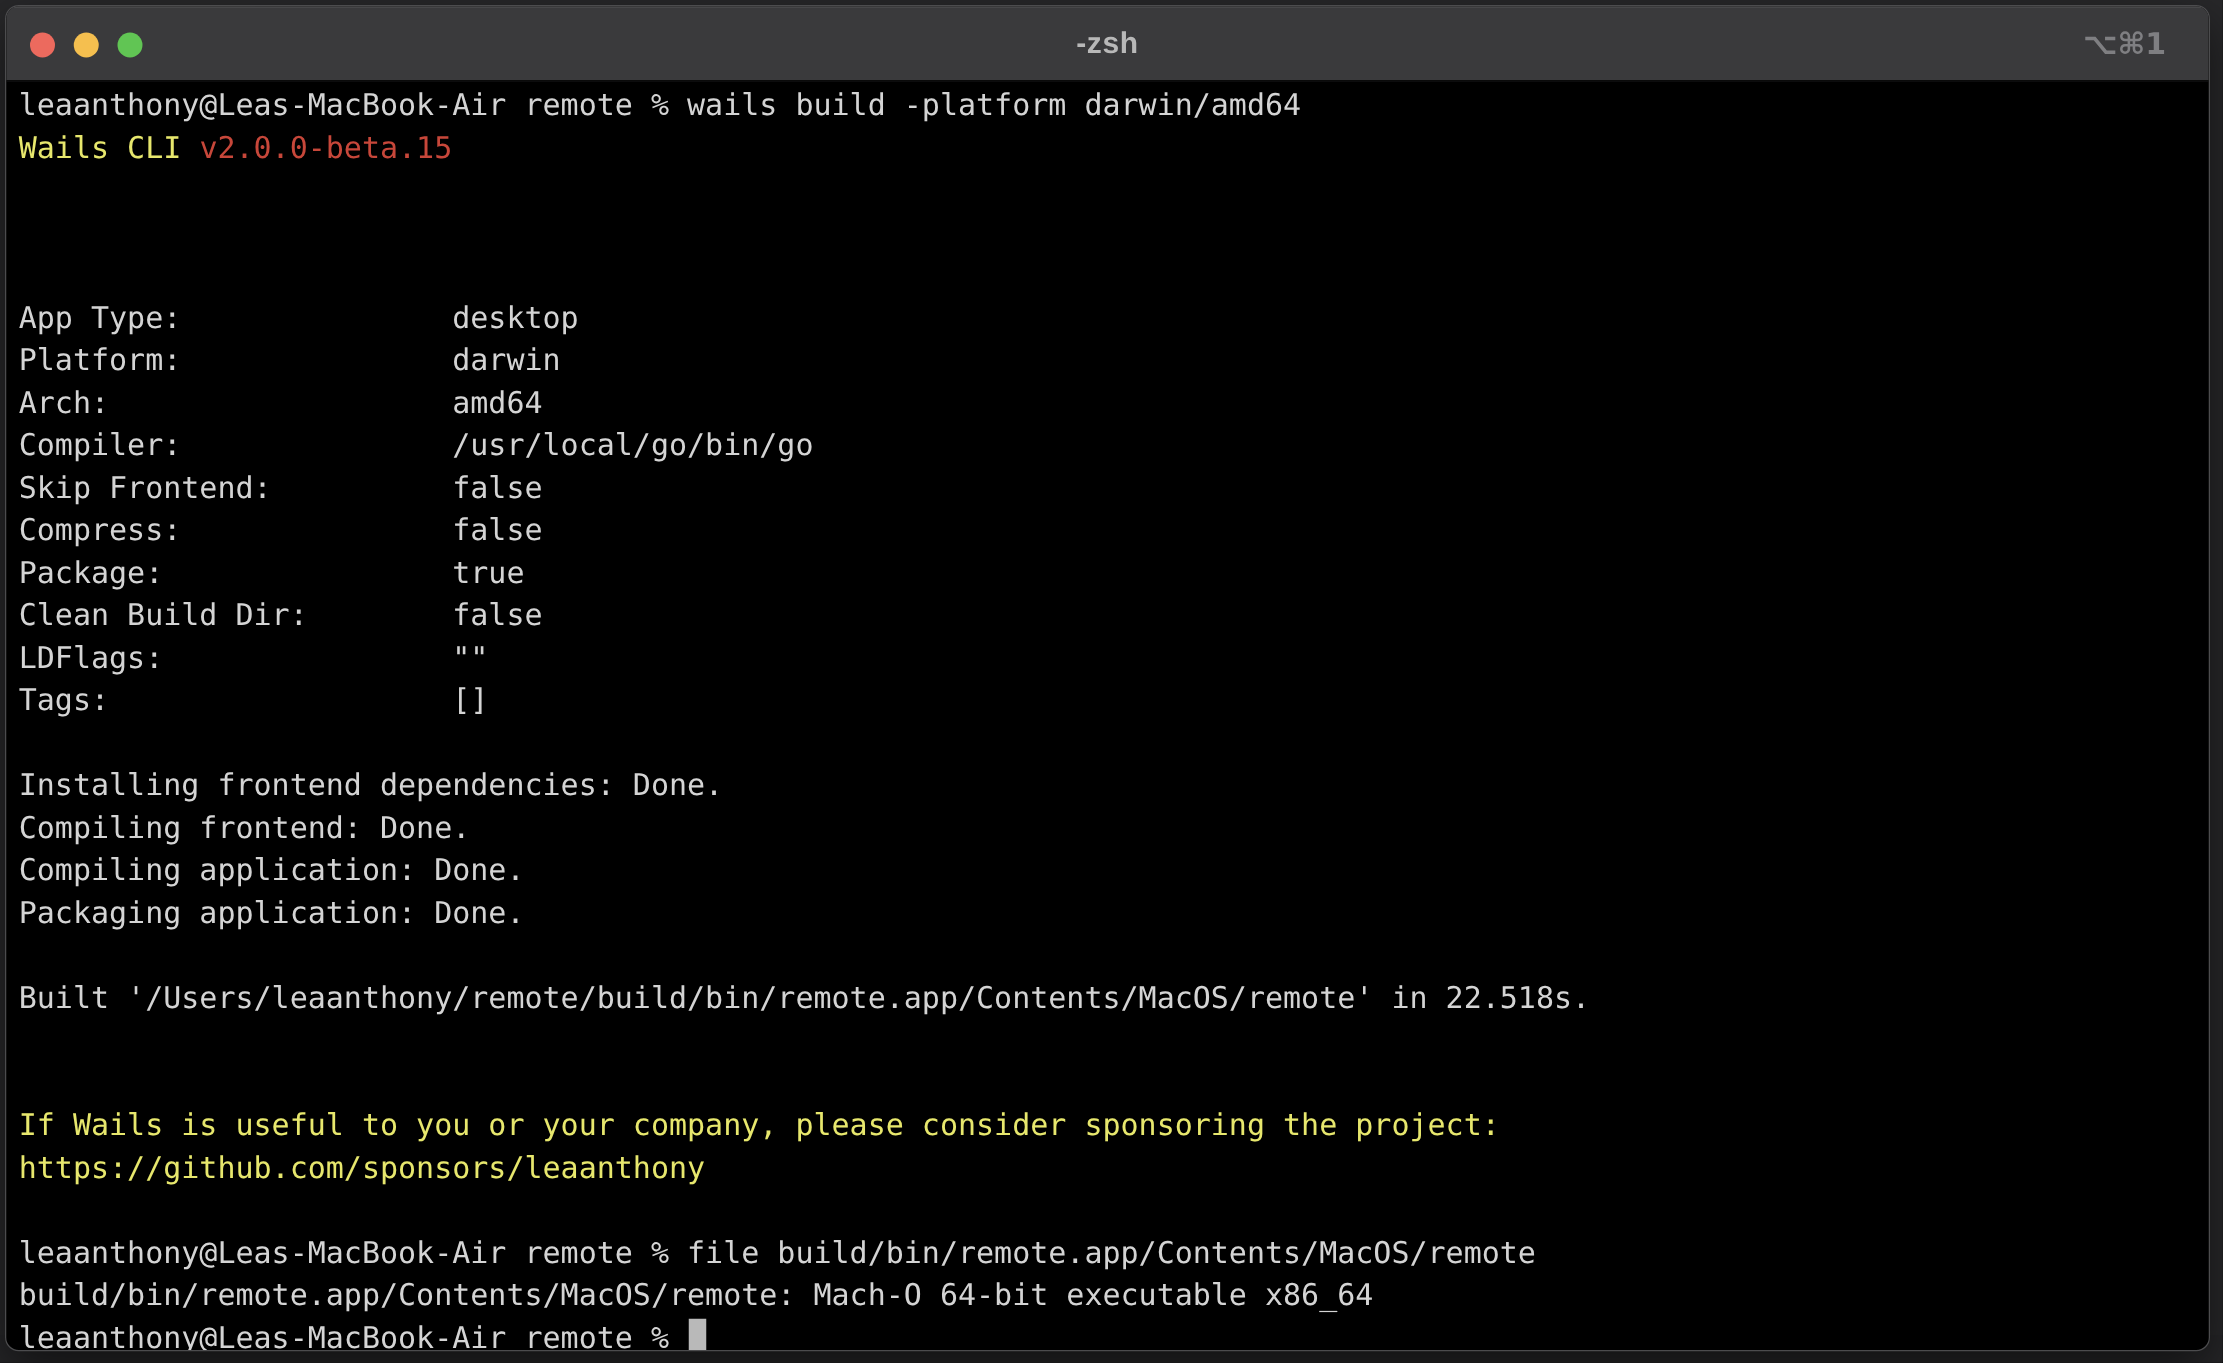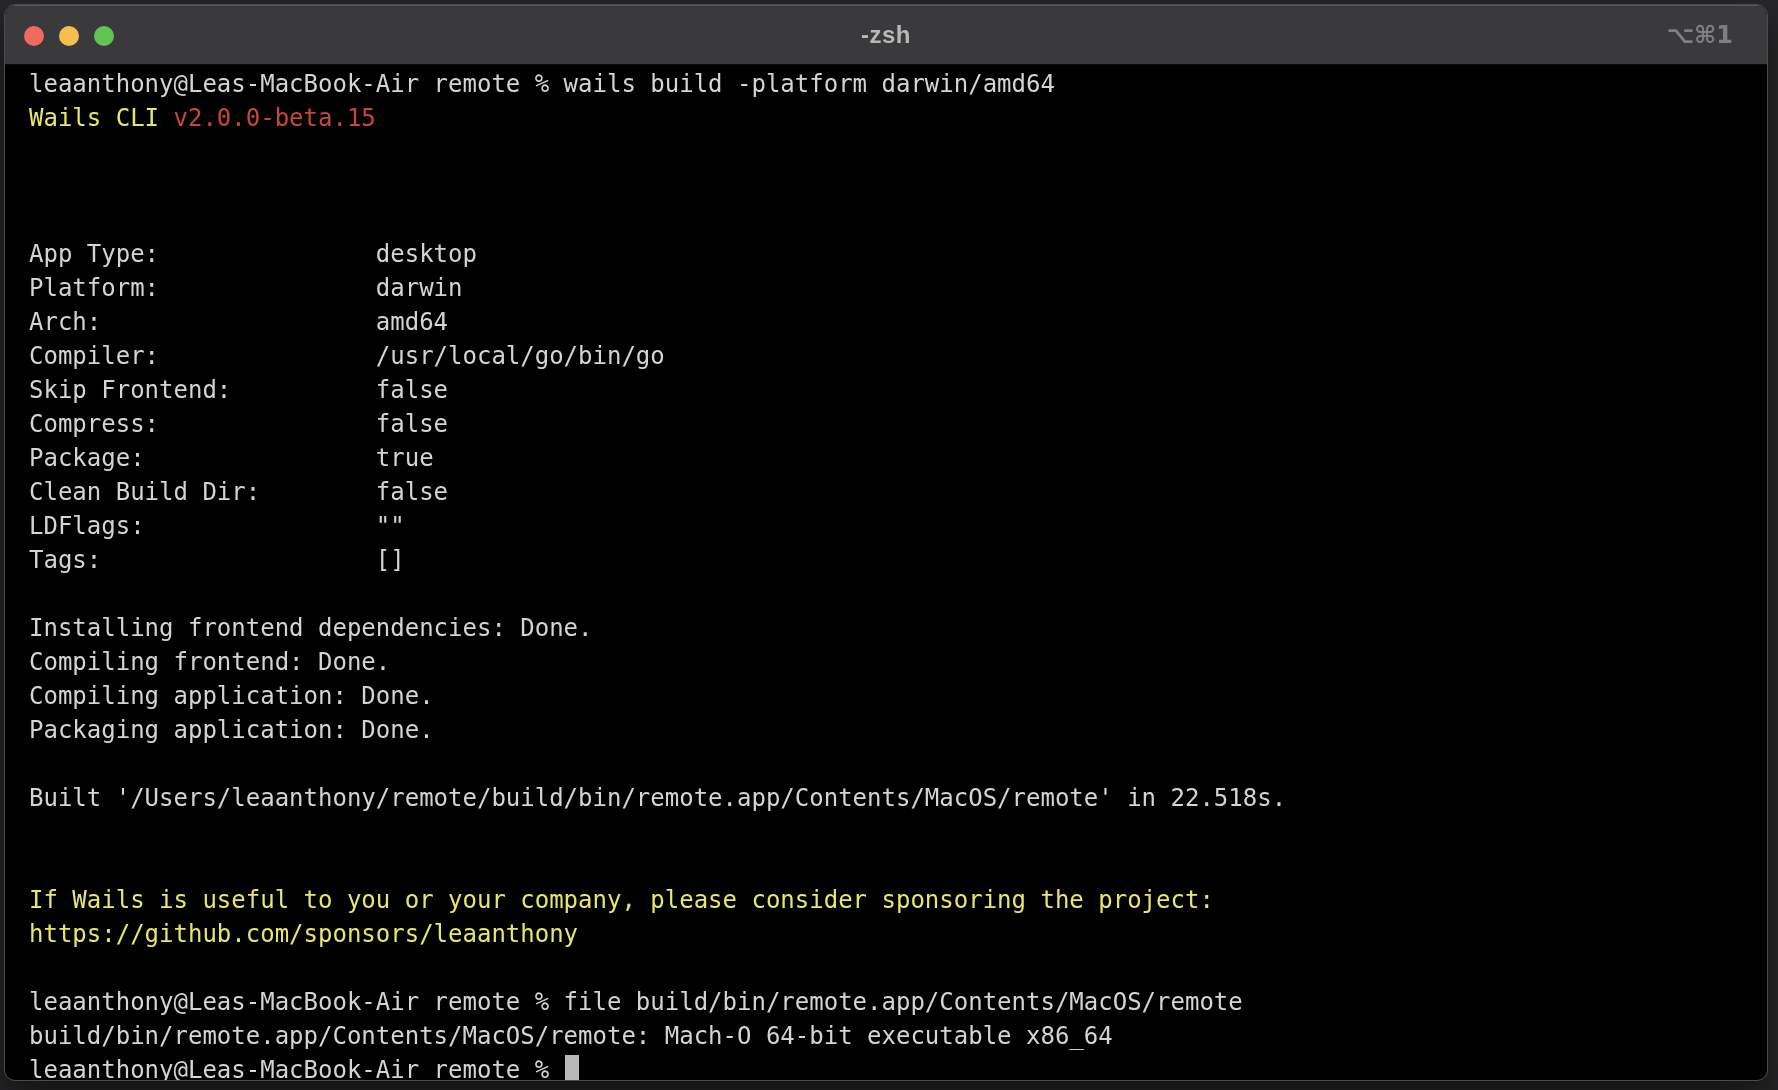--- a/index.html
+++ b/index.html
@@ -57,21 +57,21 @@
   .shortcut {
     position: absolute;
     right: 34px; top: 50%;
     transform: translateY(-50%);
     font-family: "DejaVu Sans", sans-serif;
     font-size: 24px;
     font-weight: bold;
     color: #7f7f82;
   }
   .terminal {
-    padding: 2px 6px 0 24px;
+    padding: 2px 6px 0 10px;
     font-family: "DejaVu Sans Mono", "Liberation Mono", monospace;
     font-size: 24px;
     line-height: 34px;
     white-space: pre;
     cursor: text;
   }
   .line { height: 34px; }
   .cursor {
     display: inline-block;
     width: 14px; height: 28px;

